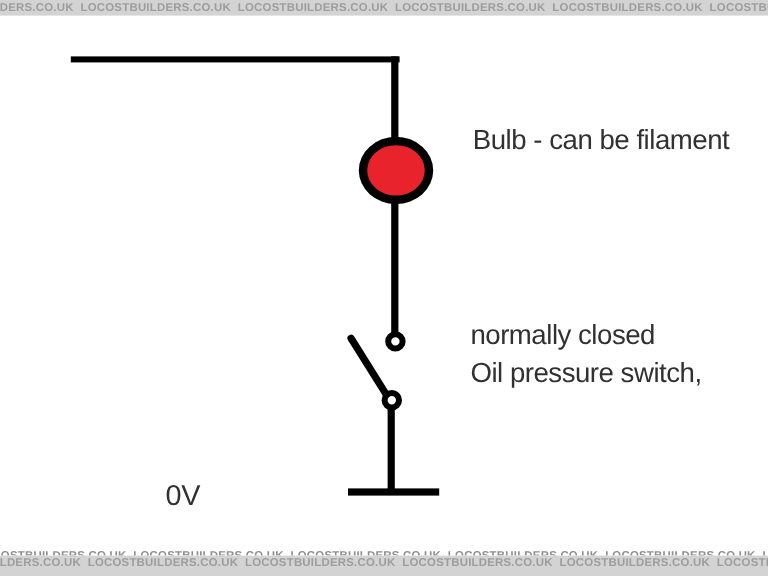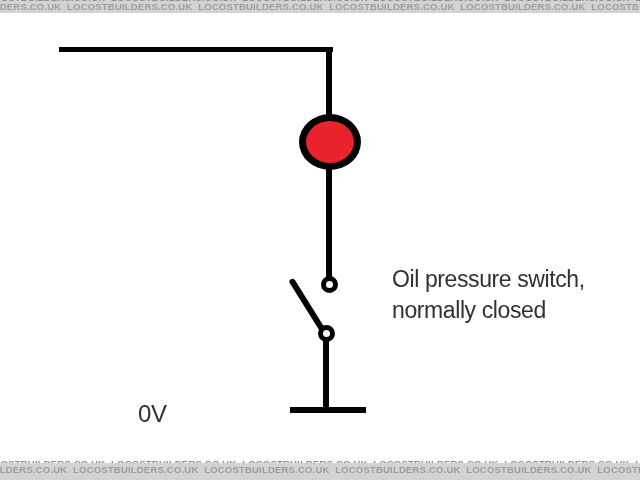--- a/index.html
+++ b/index.html
@@ -108,25 +108,26 @@
 <div class="terminal" id="sw-top-terminal"></div>
 <div id="sw-lever"></div>
 <div class="terminal" id="sw-bot-terminal"></div>
 <div class="wire" id="wire-v3"></div>
 <div class="wire" id="ground-bar"></div>
 
 <div class="label" id="supply-label">
 </div>
 
 <div class="label" id="bulb-label">
+  <div>Bulb - can be filament</div>
 </div>
 
 <div class="label" id="switch-label">
+  <div>normally closed</div>
   <div>Oil pressure switch,</div>
-  <div>normally closed</div>
 </div>
 
 <div class="label" id="ground-label">0V</div>
 
 <div class="band-bottom">
   <div class="frag-clip">
     <span class="wm-row wm-repeat">LOCOSTBUILDERS.CO.UK  LOCOSTBUILDERS.CO.UK  LOCOSTBUILDERS.CO.UK  LOCOSTBUILDERS.CO.UK  LOCOSTBUILDERS.CO.UK  LOCOSTBUILDERS.CO.UK  LOCOSTBUILDERS.CO.UK  LOCOSTBUILDERS.CO.UK</span>
   </div>
   <div class="strip">
     <span class="wm-row wm-main wm-repeat">LOCOSTBUILDERS.CO.UK  LOCOSTBUILDERS.CO.UK  LOCOSTBUILDERS.CO.UK  LOCOSTBUILDERS.CO.UK  LOCOSTBUILDERS.CO.UK  LOCOSTBUILDERS.CO.UK  LOCOSTBUILDERS.CO.UK  LOCOSTBUILDERS.CO.UK</span>

